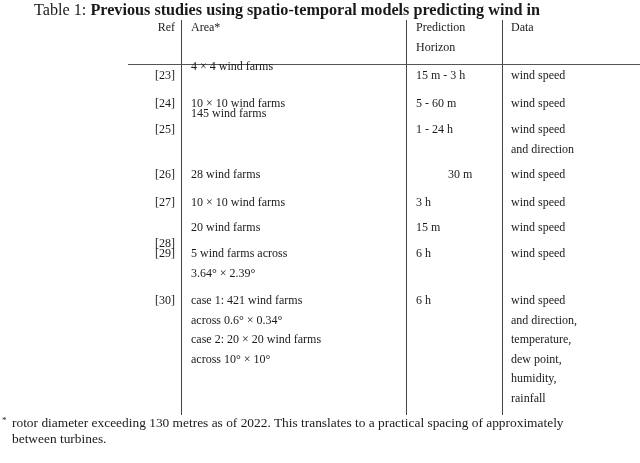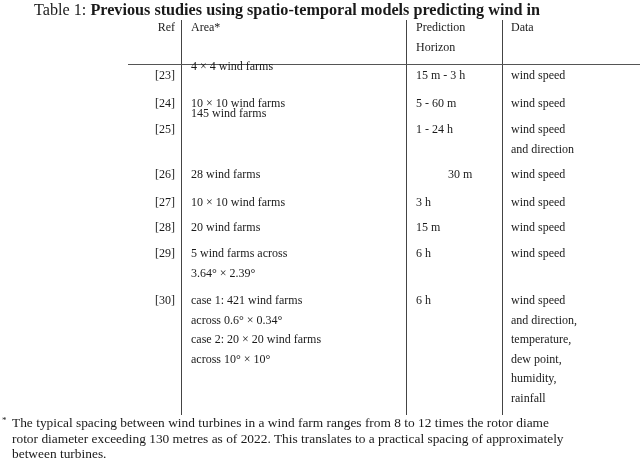--- a/index.html
+++ b/index.html
@@ -65,21 +65,21 @@
       <div class="cell serif hor" style="top: 165px; margin-left: 32px;">30 m</div>
       <div class="cell serif dat" style="top: 165px;">wind speed</div>
     </div>
     <div>
       <div class="cell serif ref" style="top: 193px;">[27]</div>
       <div class="cell serif area" style="top: 193px;">10 × 10 wind farms</div>
       <div class="cell serif hor" style="top: 193px;">3 h</div>
       <div class="cell serif dat" style="top: 193px;">wind speed</div>
     </div>
     <div>
-      <div class="cell serif ref" style="top: 218px;">[28]</div>
+      <div class="cell serif ref" style="top: 234px;">[28]</div>
       <div class="cell serif area" style="top: 218px;">20 wind farms</div>
       <div class="cell serif hor" style="top: 218px;">15 m</div>
       <div class="cell serif dat" style="top: 218px;">wind speed</div>
     </div>
     <div>
       <div class="cell serif ref" style="top: 244px;">[29]</div>
       <div class="cell serif area" style="top: 244px;">5 wind farms across</div>
       <div class="cell serif area" style="top: 263.5px; font-family: Liberation Serif, serif;">3.64° × 2.39°</div>
       <div class="cell serif hor" style="top: 244px;">6 h</div>
       <div class="cell serif dat" style="top: 244px;">wind speed</div>
@@ -96,17 +96,16 @@
       <div class="cell serif dat" style="top: 330px; text-align: center;">temperature,</div>
       <div class="cell serif dat" style="top: 349.5px;">dew point,</div>
       <div class="cell serif dat" style="top: 369px;">humidity,</div>
       <div class="cell serif dat" style="top: 388.5px;">rainfall</div>
     </div>
   </div>
 
 <div id="footnote" class="serif">
   <span class="star">*</span>
   <div class="txt">
-    <div>The typical spacing between wind turbines in a wind farm ranges from 8 to 12 times the rotor diame</div>
     <div>rotor diameter exceeding 130 metres as of 2022. This translates to a practical spacing of approximately</div>
     <div>between turbines.</div>
   </div>
 </div>
 
 </body></html>

